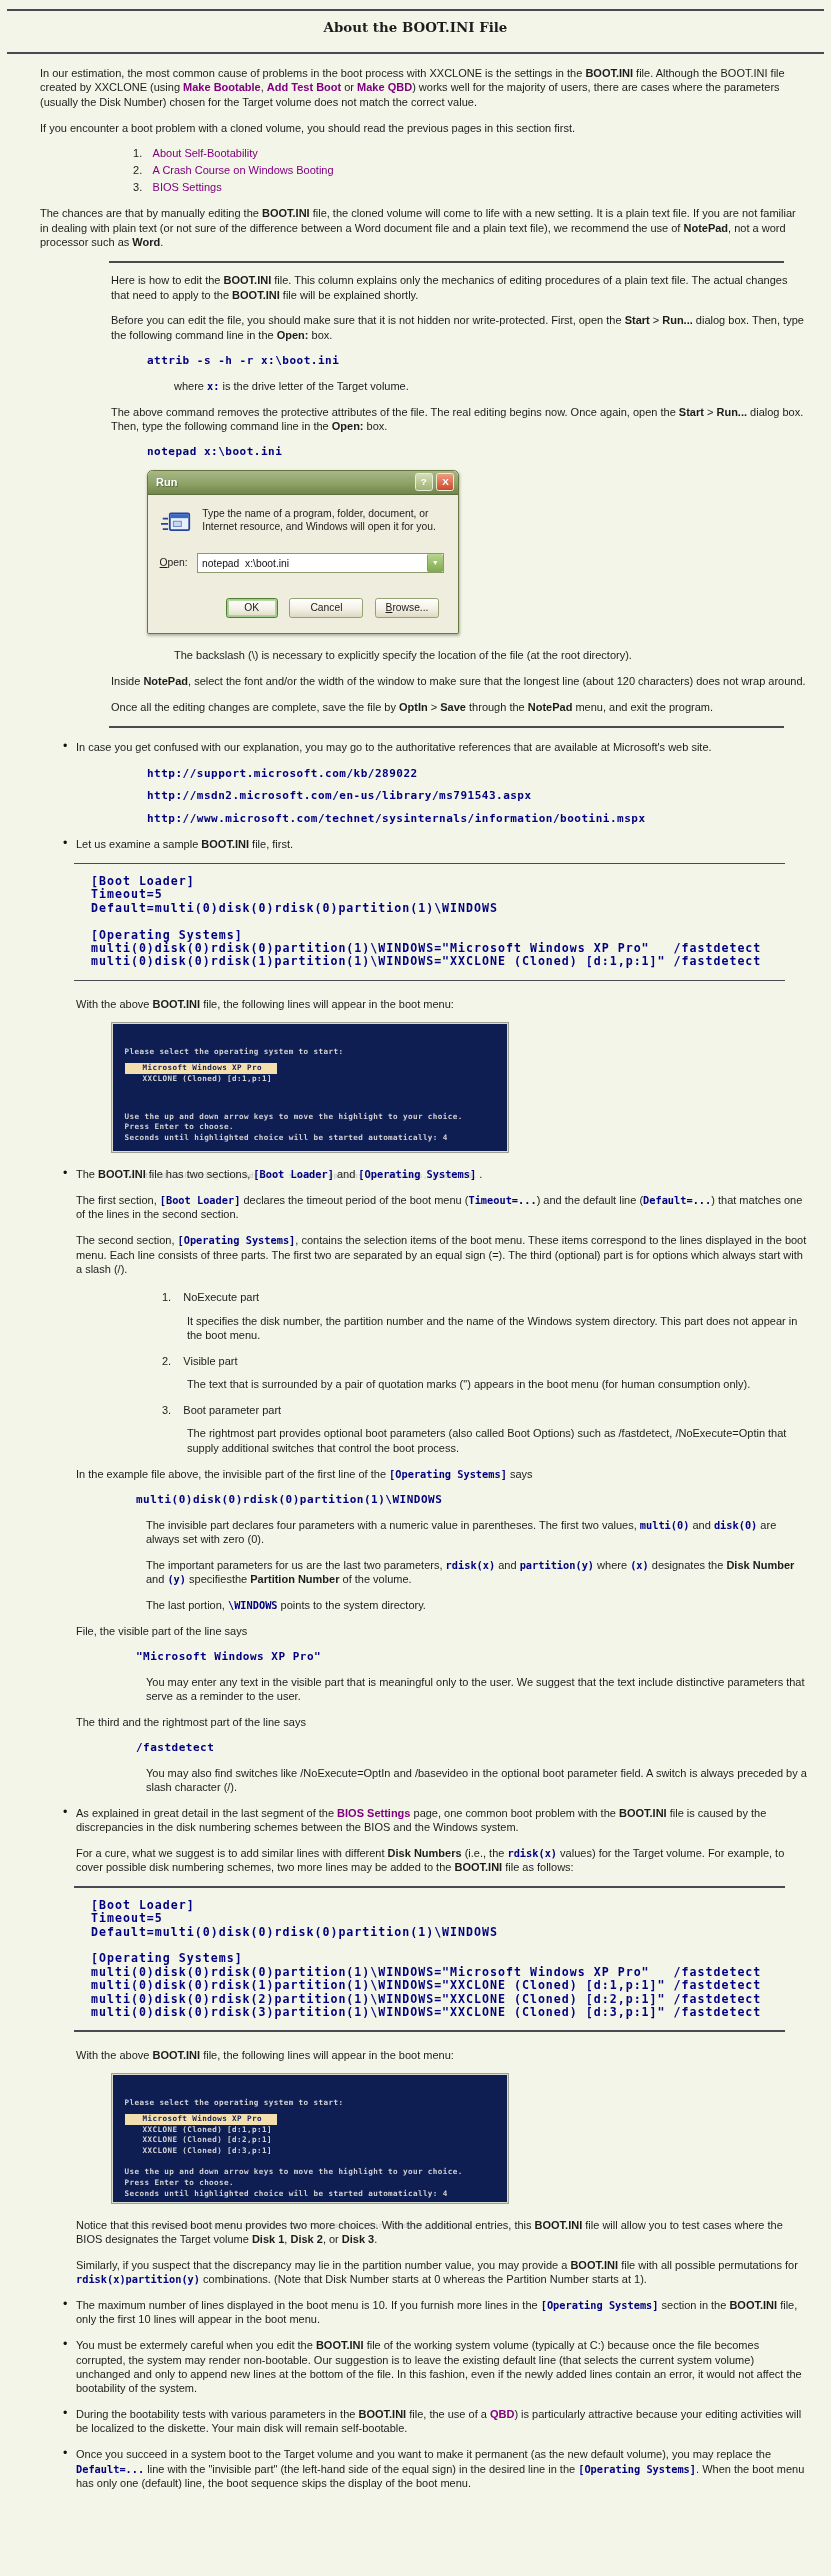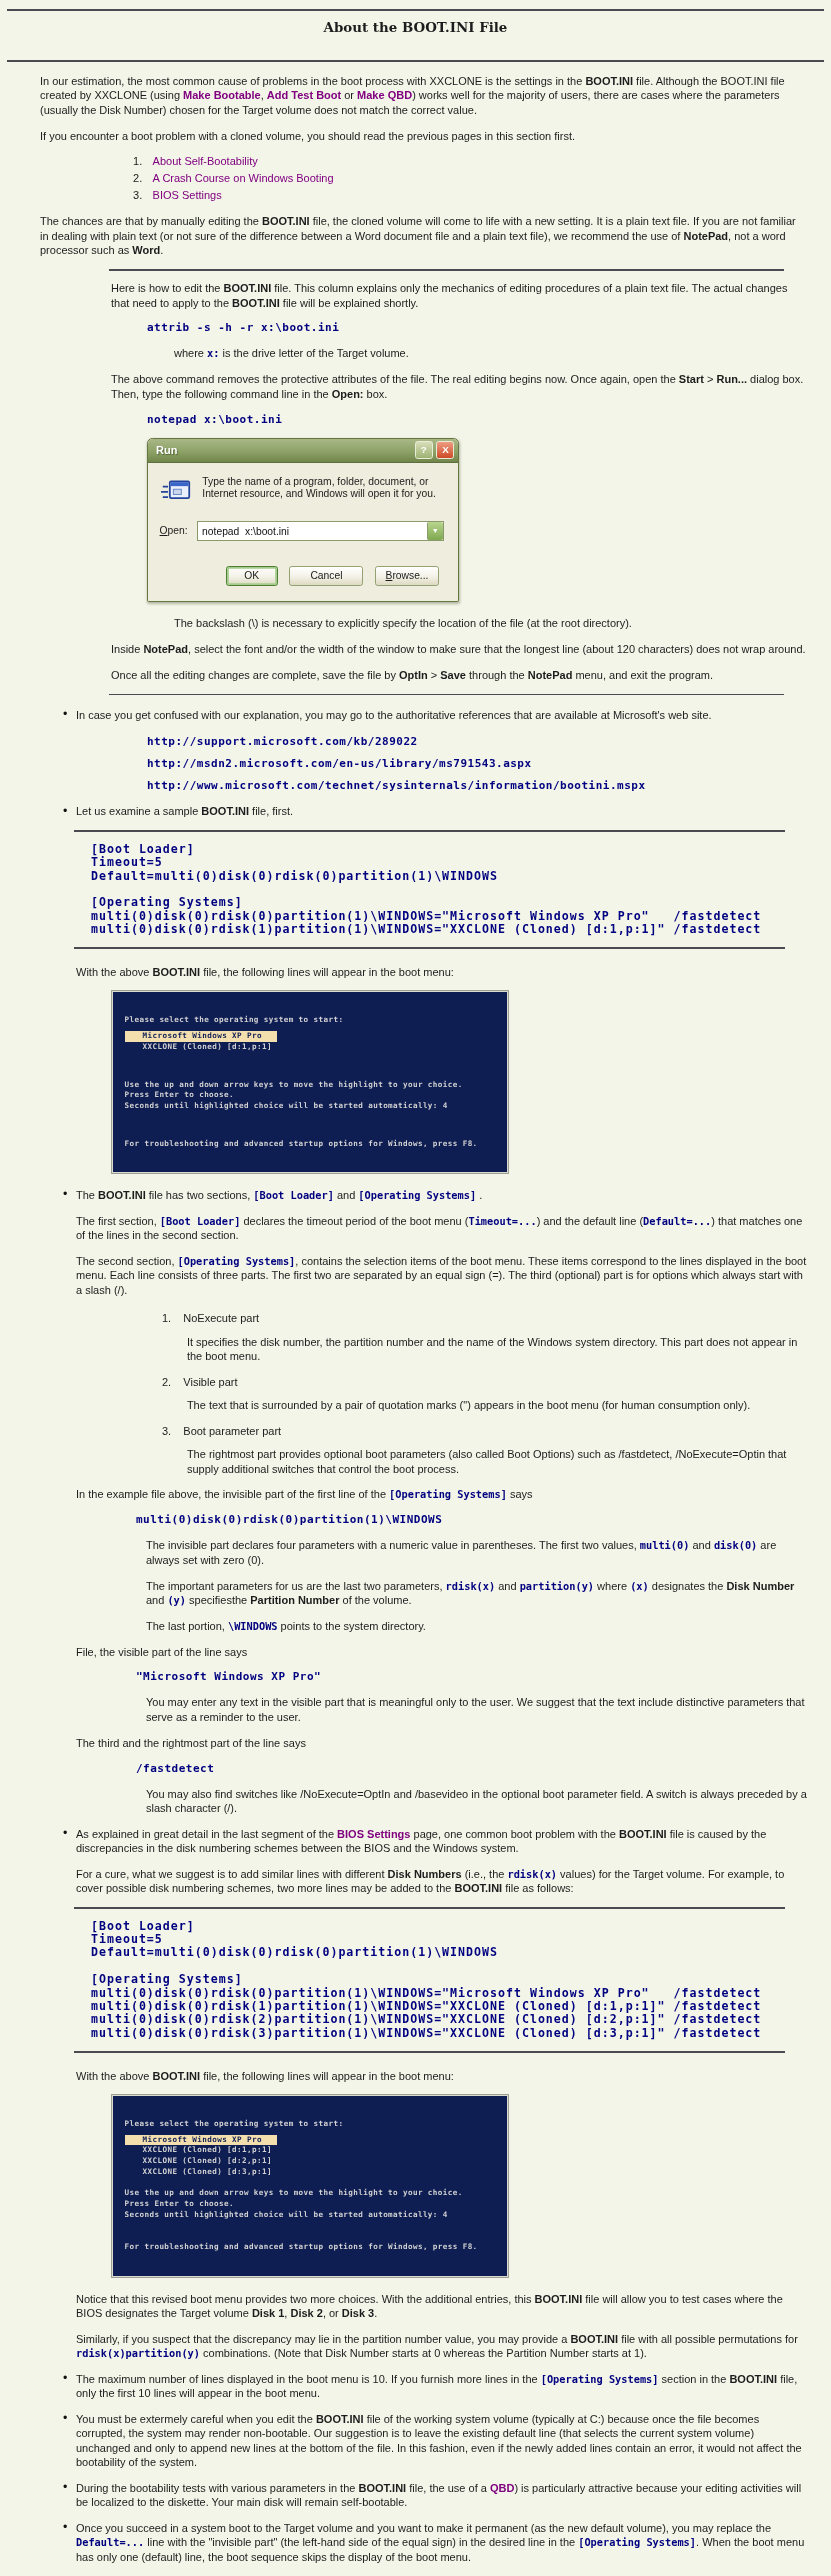--- a/index.html
+++ b/index.html
@@ -1,20 +1,20 @@
 <!DOCTYPE html>
 <html style="font-size:14.3px"><head>
 <meta charset="utf-8">
 <style>
   html,body{margin:0;padding:0;}
   body{background:#F3F5E8;font-family:"Liberation Sans",sans-serif;color:#1C1C1C;}
   .page{width:831px;height:2576px;overflow:hidden;box-sizing:border-box;padding-top:9px;background:#F3F5E8;}
   hr{border:none;height:1.8px;background:#4A4A52;margin:0;}
   hr.full{margin:0 7.1px;}
-  .title{font-family:"DejaVu Serif",serif;font-weight:bold;font-size:13.4px;text-align:center;margin:8px 0 25px 0;}
+  .title{font-family:"DejaVu Serif",serif;font-weight:bold;font-size:13.4px;text-align:center;margin:8px 0 17px 0;}
   .content{padding:12.5px 24px 0 40px;font-size:11px;line-height:14.3px;}
   p{margin:0 0 11.6px 0;}
   .seg-b{font-weight:bold;}
   .seg-l{font-weight:bold;color:#800080;cursor:pointer;}
   .seg-c{font-family:"DejaVu Sans Mono",monospace;font-weight:bold;color:#000080;font-size:10.3px;}
   
   .toc{margin:1.8px 0 11.6px 93px;padding:0;counter-reset:tocn;}
   .toc li{list-style:none;margin:0 0 2.7px 0;counter-increment:tocn;}
   .toc li::before{content:counter(tocn) ".";display:inline-block;width:19.6px;color:#1C1C1C;}
   .toc .lnk{color:#800080;cursor:pointer;}
@@ -43,21 +43,21 @@
   .cb-line{font-family:"DejaVu Sans Mono",monospace;font-weight:bold;color:#000080;
            font-size:11.6px;letter-spacing:1px;white-space:pre;line-height:13.4px;}
   .cb-gap{height:13.4px;}
   
   .parts{margin:14.3px 0 11.6px 93px;padding:0;counter-reset:pn;}
   .parts>li{list-style:none;counter-increment:pn;position:relative;padding-left:14.3px;margin-bottom:11.6px;}
   .parts>li::before{content:counter(pn) ".";position:absolute;left:-7.1px;}
   .parts .pt{display:block;margin-bottom:9px;}
   .parts p{margin:0 0 2.7px 3.6px;}
   
-  .shot{box-sizing:border-box;width:396px;height:182px;background:#0E1D52;border:1.8px solid #DADCD0;
+  .shot{box-sizing:border-box;width:396px;height:129px;background:#0E1D52;border:1.8px solid #DADCD0;
         box-shadow:0 0 0 0.9px #91958A;margin:3.6px 0 15px 72px;padding:23px 0 0 11.6px;
         font-family:"DejaVu Sans Mono",monospace;font-weight:bold;font-size:7.6px;
         letter-spacing:0.4px;color:#D2D2D2;line-height:10.7px;}
   .shot .mitems{margin-top:5.4px;}
   .shot .mitem{padding-left:18px;white-space:pre;}
   .shot .mitem.hl{background:#F3DEAE;color:#101F56;width:134px;}
   .s1 .instr{margin-top:27px;}
   .s2 .instr{margin-top:10.7px;}
   .s1 .mfoot{margin-top:27px;}
   .s2 .mfoot{margin-top:21.4px;}
@@ -108,20 +108,21 @@
       <li><span class="lnk">About Self-Bootability</span></li>
       <li><span class="lnk">A Crash Course on Windows Booting</span></li>
       <li><span class="lnk">BIOS Settings</span></li>
     </ol>
 
     <p>The chances are that by manually editing the <span class="seg-b">BOOT.INI</span> file, the cloned volume will come to life with a new setting.  It is a plain text file.  If you are not familiar in dealing with plain text (or not sure of the difference between a Word document file and a plain text file), we recommend the use of <span class="seg-b">NotePad</span>, not a word processor such as <span class="seg-b">Word</span>.</p>
 
     <div class="howto">
       <hr class="hr-inner">
       <p>Here is how to edit the <span class="seg-b">BOOT.INI</span> file.  This column explains only the mechanics of editing procedures of a plain text file.  The actual changes that need to apply to the <span class="seg-b">BOOT.INI</span> file will be explained shortly.</p>
+      <p>Before you can edit the file, you should make sure that it is not hidden nor write-protected.  First, open the <span class="seg-b">Start</span> &gt; <span class="seg-b">Run...</span> dialog box.  Then, type the following command line in the <span class="seg-b">Open:</span> box.</p>
       <div class="code-line">attrib -s -h -r x:\boot.ini</div>
       <p class="where">where <span class="seg-c">x:</span> is the drive letter of the Target volume.</p>
       <p>The above command removes the protective attributes of the file.  The real editing begins now.  Once again, open the <span class="seg-b">Start</span> &gt; <span class="seg-b">Run...</span> dialog box.  Then, type the following command line in the <span class="seg-b">Open:</span> box.</p>
       <div class="code-line">notepad x:\boot.ini</div>
 
       <div class="dlg">
         <div class="dlg-tb">
           <div class="dlg-title">Run</div>
           <div class="tb-btn tb-help">
               <span>?</span>

